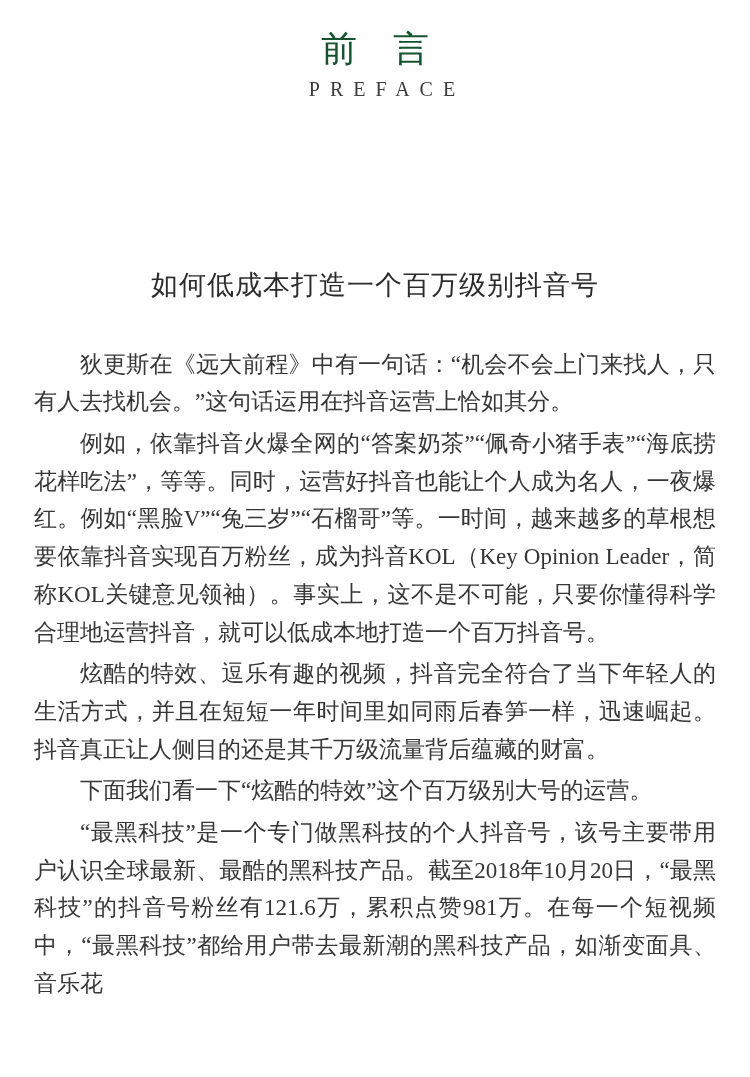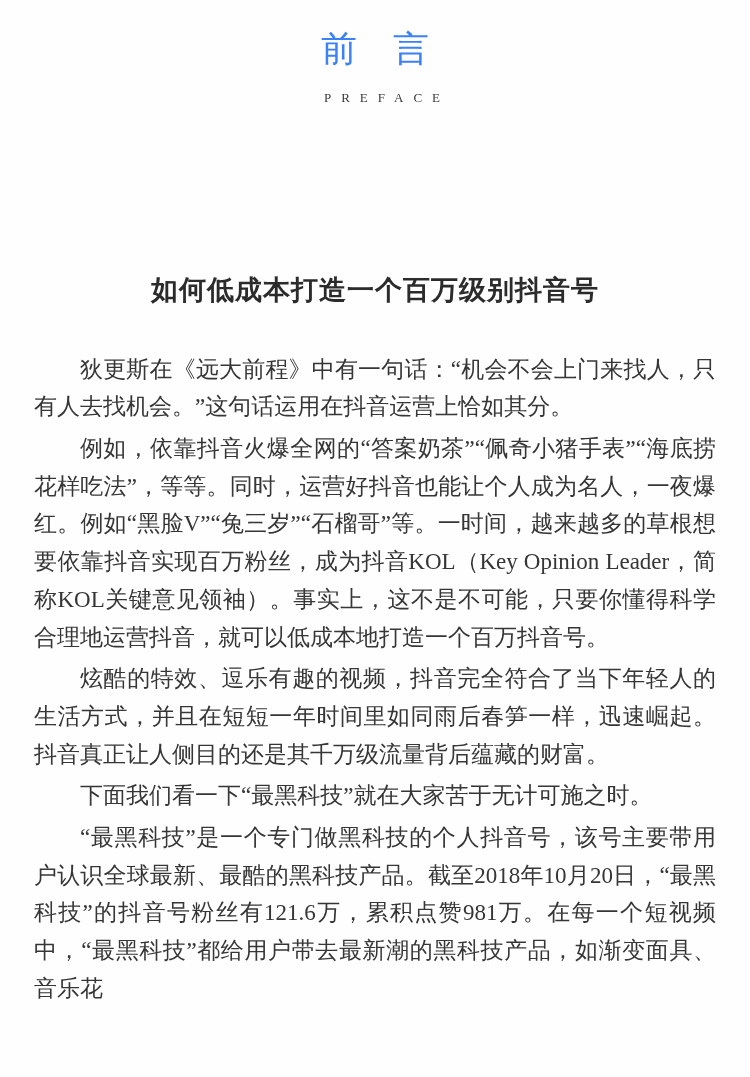--- a/index.html
+++ b/index.html
@@ -18,36 +18,36 @@
   }
   .header {
     text-align: center;
     padding-top: 28px;
   }
   .header-cn {
     font-family: "Liberation Serif", "DejaVu Serif", serif;
     font-size: 36px;
     font-weight: 400;
     line-height: 1.2;
-    color: #3b82f6;
+    color: #14532d;
   }
   .header-en {
     font-family: "Liberation Serif", "DejaVu Serif", serif;
-    font-size: 13px;
+    font-size: 20px;
     font-weight: 400;
     letter-spacing: 10px;
     padding-left: 24px; 
-    margin-top: 19px;
+    margin-top: 7px;
     color: #3d3a3a;
   }
   .article-title {
     margin: 168px 30px 0 30px;
     text-align: center;
     font-family: "Liberation Sans", "DejaVu Sans", sans-serif;
-    font-weight: 700;
+    font-weight: 400;
     font-size: 27px;
     line-height: 1.2;
     color: #2b2b2b;
     letter-spacing: 1px;
   }
   .body-text {
     margin: 44px 30px 0 30px;
     width: 690px;
     font-family: "Liberation Serif", "DejaVu Serif", serif;
     font-size: 23px;
@@ -75,18 +75,18 @@
 
   <div class="body-text">
 
       <p class="para">狄更斯在《远大前程》中有一句话：“机会不会上门来找人，只有人去找机会。”这句话运用在抖音运营上恰如其分。</p>
 
 
       <p class="para">例如，依靠抖音火爆全网的“答案奶茶”“佩奇小猪手表”“海底捞花样吃法”，等等。同时，运营好抖音也能让个人成为名人，一夜爆红。例如“黑脸V”“兔三岁”“石榴哥”等。一时间，越来越多的草根想要依靠抖音实现百万粉丝，成为抖音KOL（Key Opinion Leader，简称KOL关键意见领袖）。事实上，这不是不可能，只要你懂得科学合理地运营抖音，就可以低成本地打造一个百万抖音号。</p>
 
       <p class="para">炫酷的特效、逗乐有趣的视频，抖音完全符合了当下年轻人的生活方式，并且在短短一年时间里如同雨后春笋一样，迅速崛起。抖音真正让人侧目的还是其千万级流量背后蕴藏的财富。</p>
 
-      <p class="para">下面我们看一下“最黑科技”就在大家苦于无计可施之时。</p>
+      <p class="para">下面我们看一下“炫酷的特效”这个百万级别大号的运营。</p>
 
       <p class="para">“最黑科技”是一个专门做黑科技的个人抖音号，该号主要带用户认识全球最新、最酷的黑科技产品。截至2018年10月20日，“最黑科技”的抖音号粉丝有121.6万，累积点赞981万。在每一个短视频中，“最黑科技”都给用户带去最新潮的黑科技产品，如渐变面具、音乐花</p>
     </div>
 
 </div>
 
 </body></html>

